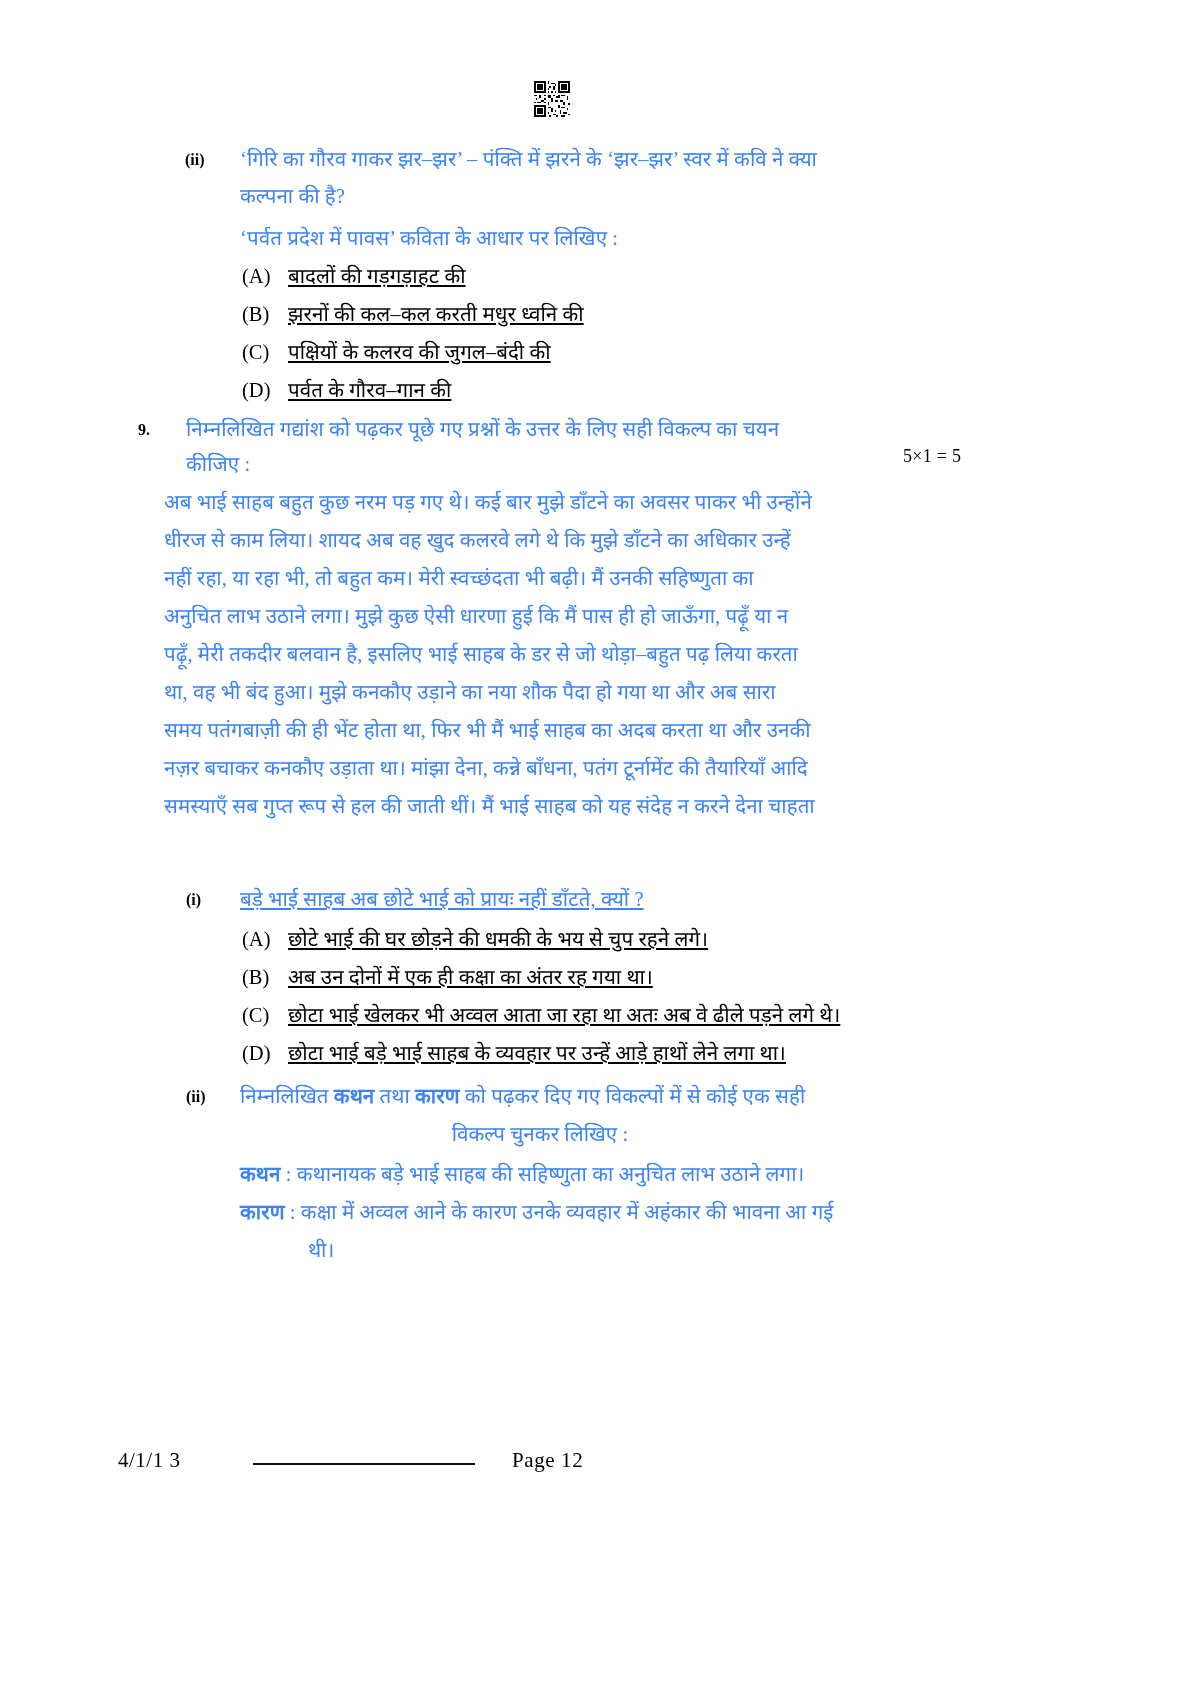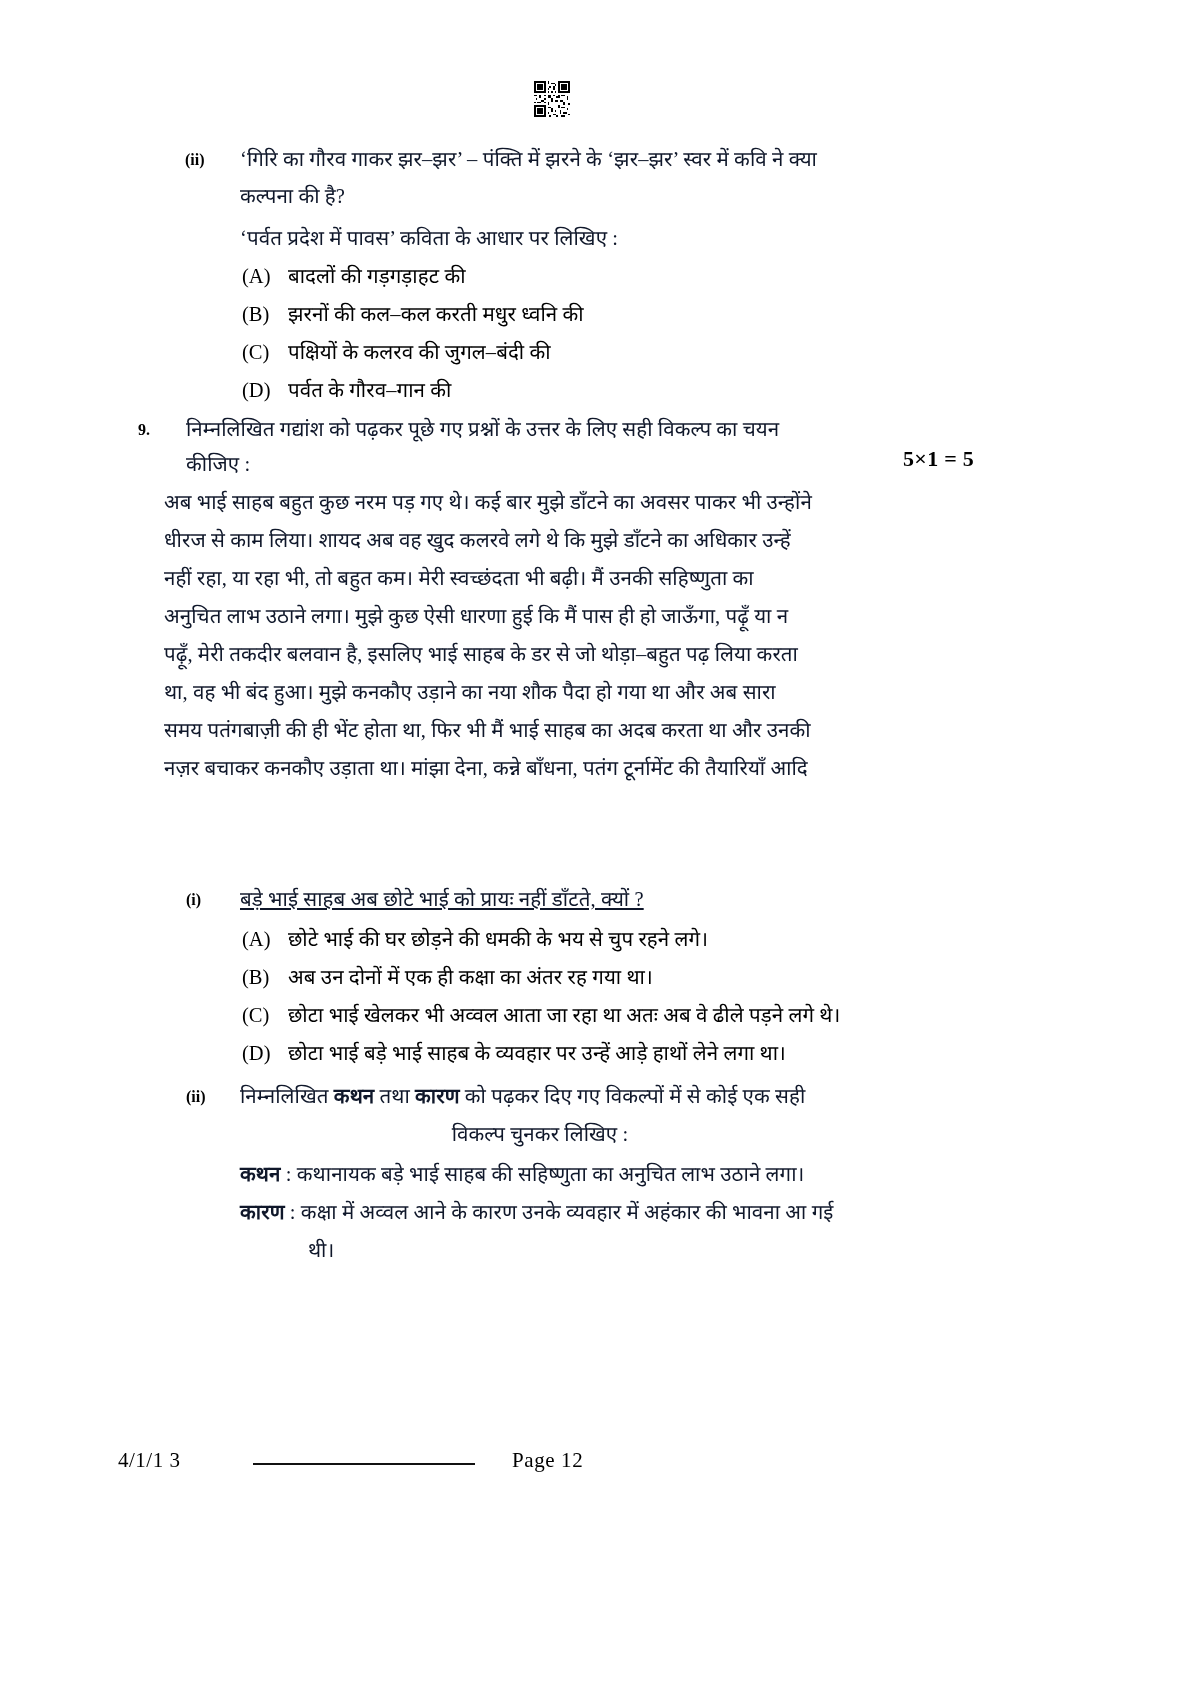--- a/index.html
+++ b/index.html
@@ -31,21 +31,21 @@
     width: 36px;
     height: 36px;
   }
   .qr-wrap svg { display: block; }
 
   
   .blk {
     position: absolute;
     font-size: 20.5px;
     line-height: 39px;
-    color: #0f172a;
+    color: #3b82f6;
   }
 
   .marker {
     position: absolute;
     font-weight: bold;
     font-size: 16px;
     line-height: 39px;
   }
 
   .hindi {
@@ -59,32 +59,32 @@
     position: absolute;
     display: flex;
     align-items: flex-start;
     font-size: 20.5px;
     line-height: 39px;
   }
   .opt-label {
     width: 46px;
     flex: 0 0 46px;
   }
-  .opt-text { flex: 1 1 auto; }
+  .opt-text { flex: 1 1 auto; text-decoration: underline; }
 
   .justified {
     text-align: justify;
     text-justify: inter-word;
   }
   .justified > span { display: block; }
 
   .marks {
     position: absolute;
-    font-weight: bold;
-    font-size: 22px;
+    font-weight: normal;
+    font-size: 18px;
     letter-spacing: 0.3px;
   }
 
   
   .footer {
     position: absolute;
     left: 0;
     top: 1448px;
     width: 1190px;
     height: 40px;
@@ -225,20 +225,21 @@
   <div class="marks" style="left:903px; top:446px;">5×1 = 5</div>
 
   <div class="blk hindi" style="left:164px; top:483px; width:880px;">अब भाई साहब बहुत कुछ नरम पड़ गए थे। कई बार मुझे डाँटने का अवसर पाकर भी उन्होंने</div>
   <div class="blk hindi" style="left:164px; top:521px; width:880px;">धीरज से काम लिया। शायद अब वह खुद कलरवे लगे थे कि मुझे डाँटने का अधिकार उन्हें</div>
   <div class="blk hindi" style="left:164px; top:559px; width:880px;">नहीं रहा, या रहा भी, तो बहुत कम। मेरी स्वच्छंदता भी बढ़ी। मैं उनकी सहिष्णुता का</div>
   <div class="blk hindi" style="left:164px; top:597px; width:880px;">अनुचित लाभ उठाने लगा। मुझे कुछ ऐसी धारणा हुई कि मैं पास ही हो जाऊँगा, पढ़ूँ या न</div>
   <div class="blk hindi" style="left:164px; top:635px; width:880px;">पढ़ूँ, मेरी तकदीर बलवान है, इसलिए भाई साहब के डर से जो थोड़ा–बहुत पढ़ लिया करता</div>
   <div class="blk hindi" style="left:164px; top:673px; width:880px;">था, वह भी बंद हुआ। मुझे कनकौए उड़ाने का नया शौक पैदा हो गया था और अब सारा</div>
   <div class="blk hindi" style="left:164px; top:711px; width:880px;">समय पतंगबाज़ी की ही भेंट होता था, फिर भी मैं भाई साहब का अदब करता था और उनकी</div>
   <div class="blk hindi" style="left:164px; top:749px; width:880px;">नज़र बचाकर कनकौए उड़ाता था। मांझा देना, कन्ने बाँधना, पतंग टूर्नामेंट की तैयारियाँ आदि</div>
+  <div class="blk hindi" style="left:164px; top:787px; width:880px;">समस्याएँ सब गुप्त रूप से हल की जाती थीं। मैं भाई साहब को यह संदेह न करने देना चाहता</div>
 
   <div class="marker" style="left:186px; top:880px;">(i)</div>
   <div class="blk hindi" style="left:240px; top:880px; width:700px;text-decoration:underline;">बड़े भाई साहब अब छोटे भाई को प्रायः नहीं डाँटते, क्यों ?</div>
 
   <div class="opt-row" style="left:242px; top:920px; width:820px;">
     <span class="opt-label">(A)</span>
     <span class="opt-text hindi">छोटे भाई की घर छोड़ने की धमकी के भय से चुप रहने लगे।</span>
   </div>
   <div class="opt-row" style="left:242px; top:958px; width:820px;">
     <span class="opt-label">(B)</span>

